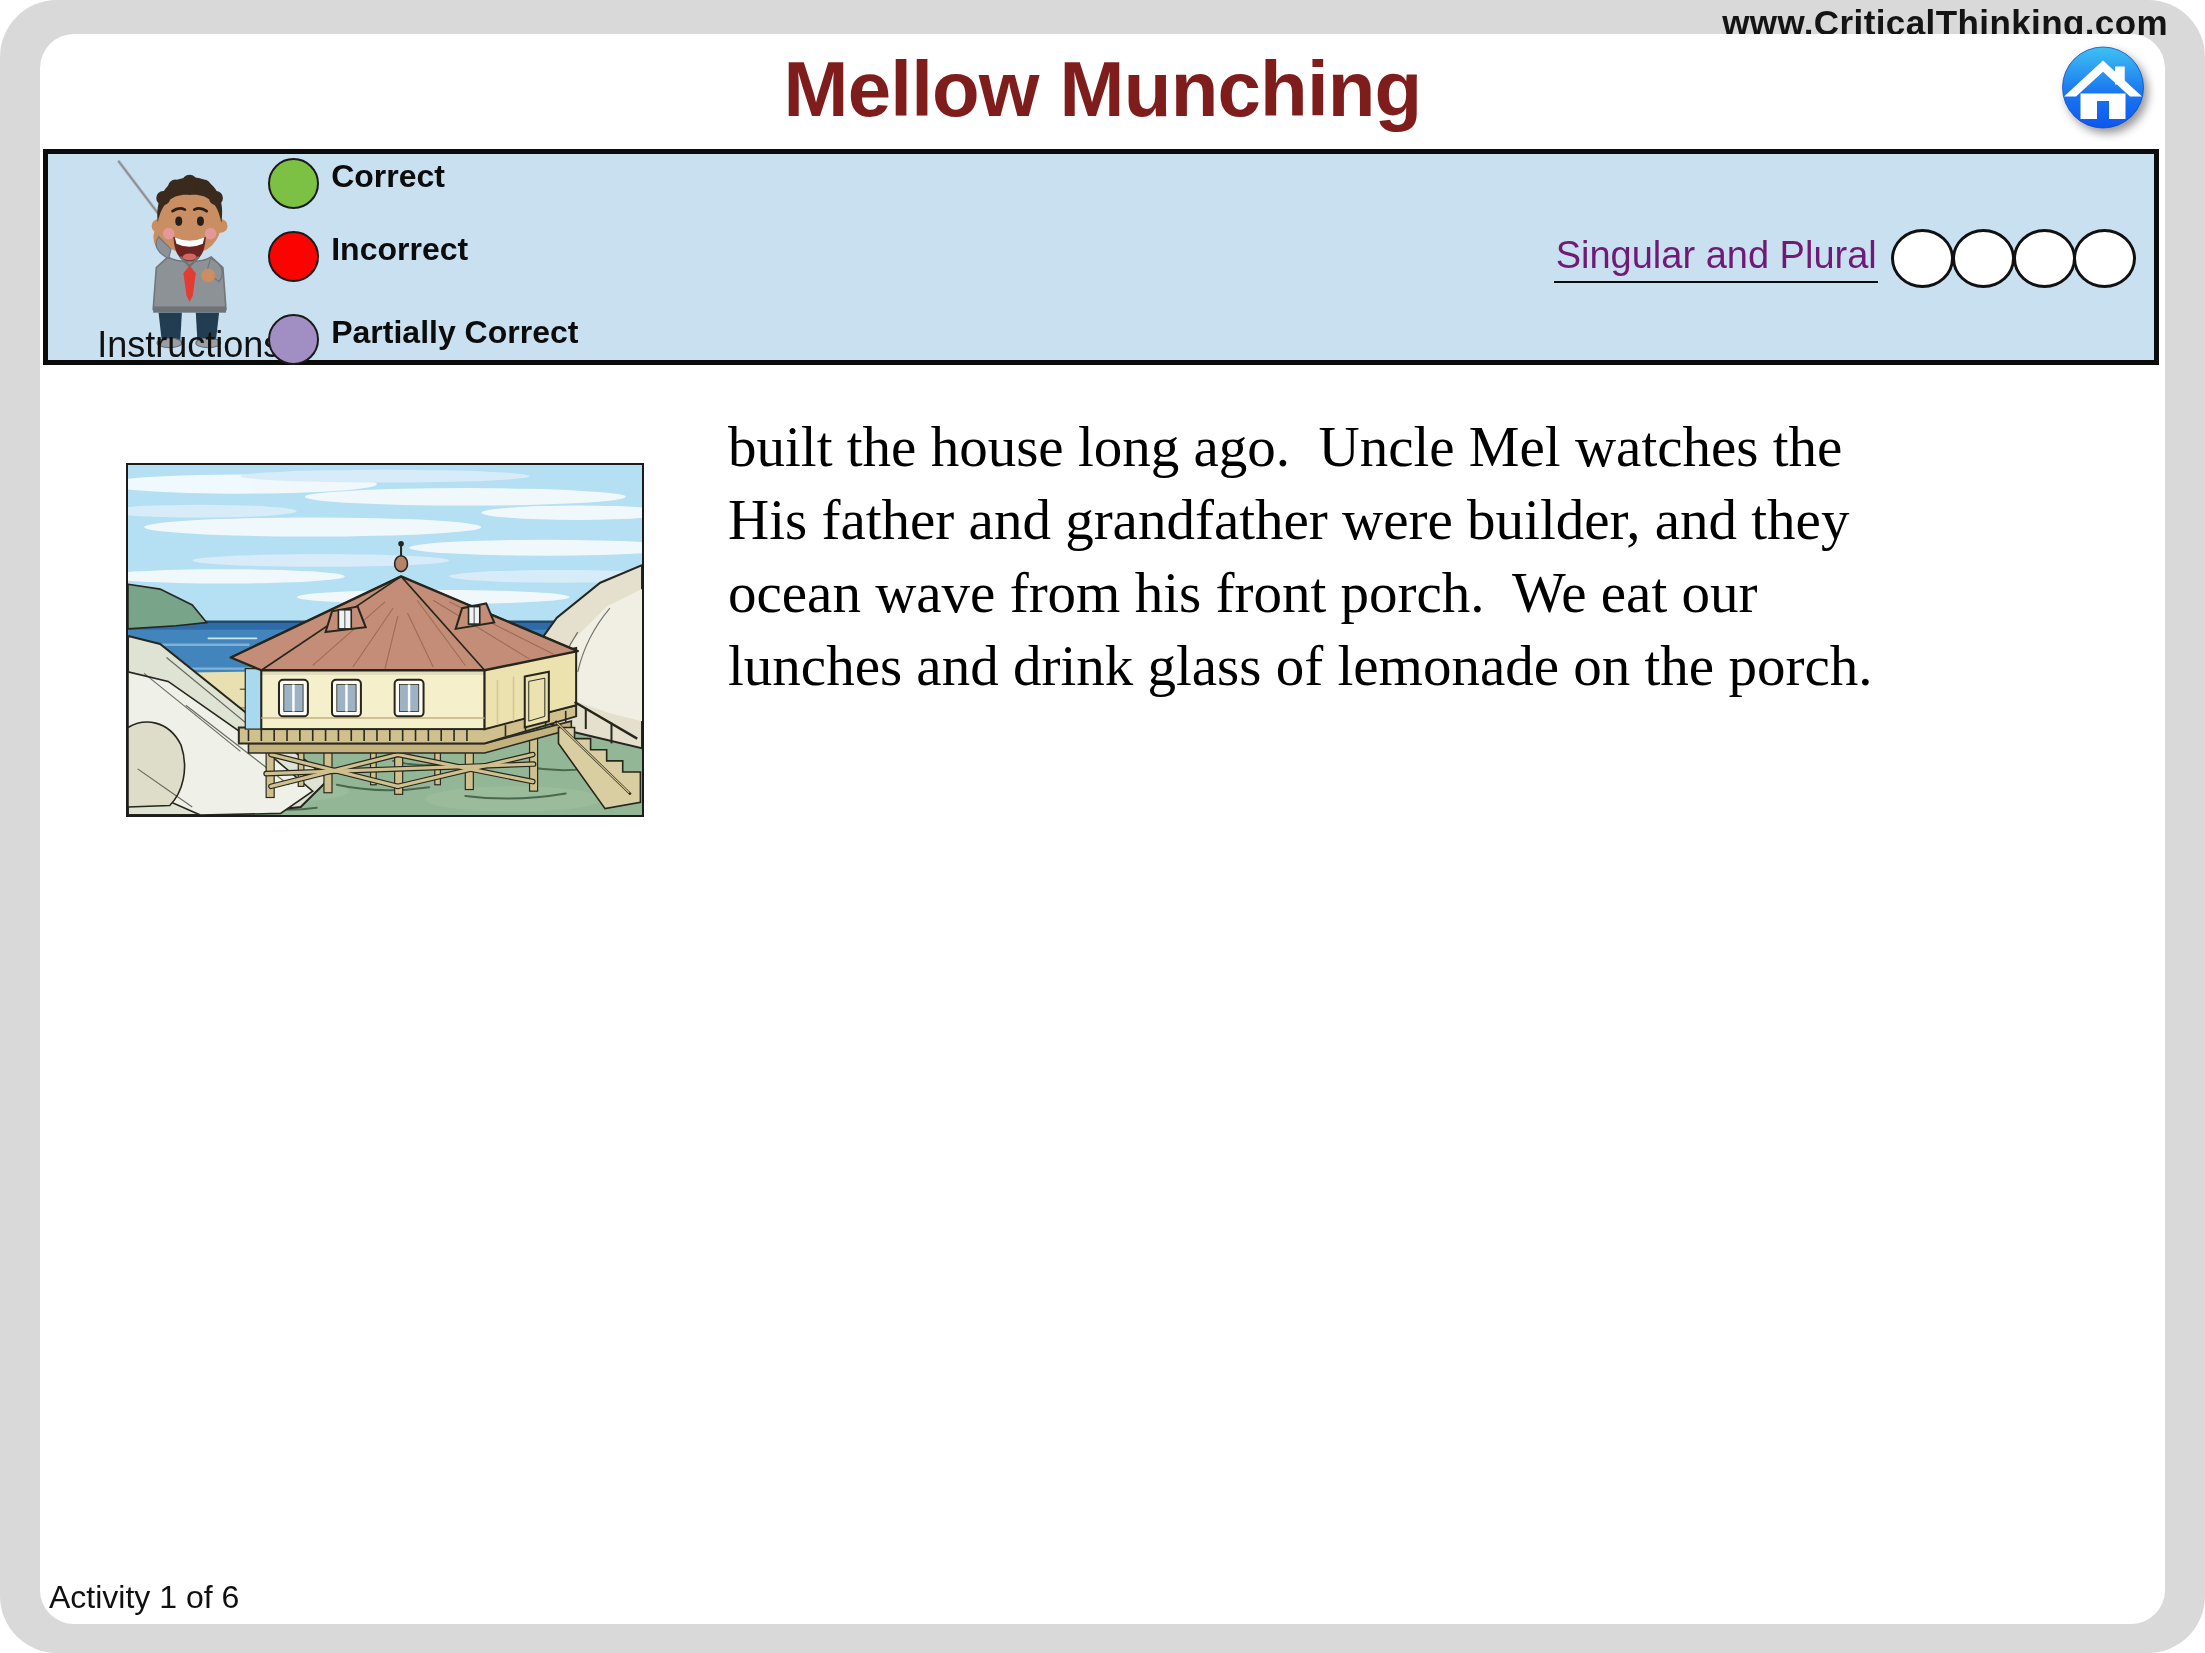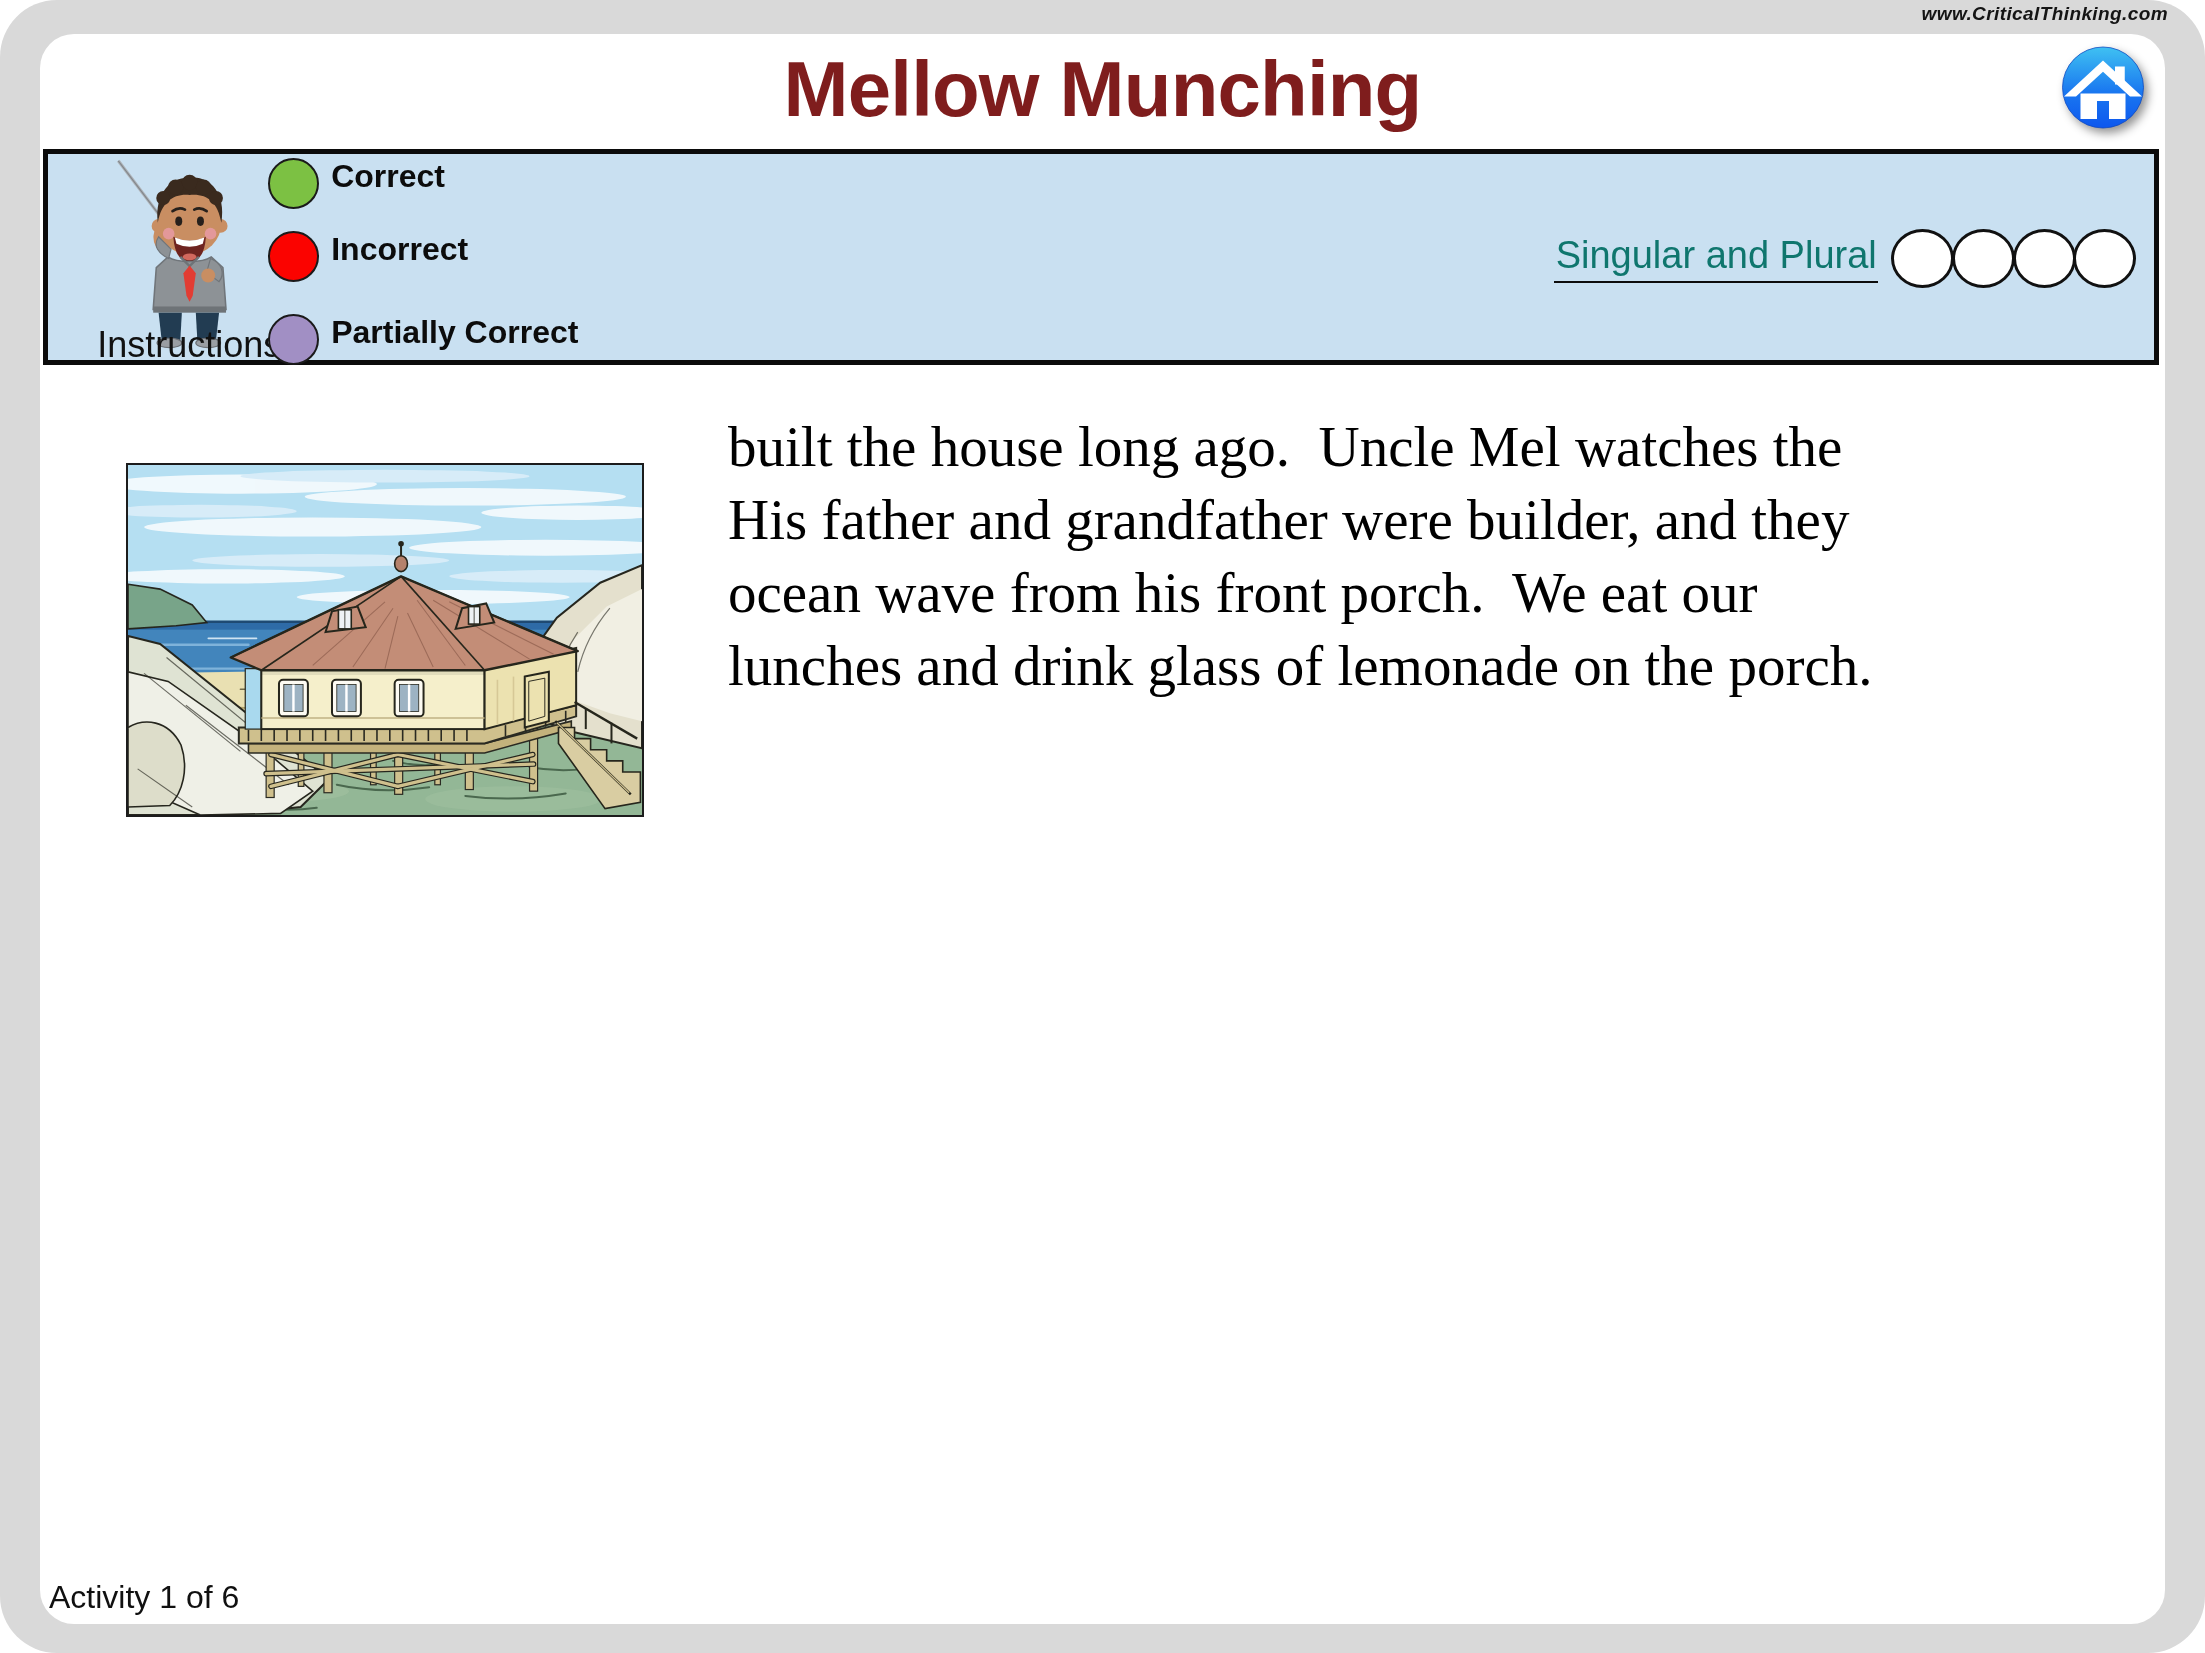--- a/index.html
+++ b/index.html
@@ -1,39 +1,39 @@
 <!DOCTYPE html>
 <html style="font-size:13px"><head>
 <meta charset="utf-8">
 <style>
   html,body{margin:0;padding:0;width:2205px;height:1653px;background:#ffffff;
     font-family:"Liberation Sans",sans-serif;}
   .frame{position:absolute;left:0;top:0;width:2205px;height:1653px;
     background:#d9d9d9;border-radius:57px;}
-  .url-label{position:absolute;top:3.2px;right:37px;font-size:19px;font-weight:bold;
-    color:#141414;letter-spacing:0.4px;font-style:italic;}
+  .url-label{position:absolute;top:3.2px;right:37px;font-size:35px;font-weight:bold;
+    color:#141414;letter-spacing:0.4px;}
   .panel{position:absolute;left:40px;top:34px;width:2125px;height:1590px;
     background:#ffffff;border-radius:34px;}
   .page-title{position:absolute;left:0;top:9.7px;width:100%;text-align:center;
     font-size:78px;font-weight:bold;color:#7f1d1d;letter-spacing:-0.8px;}
   .home-btn{position:absolute;left:2018px;top:9.7px;width:90px;height:90px;
     border:none;background:transparent;padding:0;cursor:pointer;}
   .home-btn svg{filter:drop-shadow(4px 5.7px 4.8px rgba(0,0,0,.42));}
   
   .bar{position:absolute;left:3.2px;top:115px;width:2116px;height:216px;
     box-sizing:border-box;border:5.7px solid #0b0b0b;background:#c9e0f1;}
   .teacher{position:absolute;left:61px;top:1.6px;width:155px;height:184px;}
   .instructions-label{position:absolute;left:8px;top:170px;width:266px;
     text-align:center;font-size:36px;color:#111;}
   .legend-row{position:absolute;left:220px;display:flex;align-items:flex-start;gap:12px;height:52px;}
   .legend-swatch{width:47px;height:47px;border-radius:50%;border:2.4px solid #1a1a1a;flex:0 0 auto;}
   .legend-text{font-size:32px;font-weight:bold;color:#0c0c0c;white-space:nowrap;}
   .right-cluster{position:absolute;right:18px;top:68px;height:73px;display:flex;
     align-items:center;gap:13px;}
-  .category-label{font-size:38px;color:#0f766e;border-bottom:2.4px solid #0c0c0c;
+  .category-label{font-size:38px;color:#701a75;border-bottom:2.4px solid #0c0c0c;
     padding:0 1.6px 4.8px 1.6px;white-space:nowrap;}
   .progress-circles{display:flex;align-items:center;}
   .progress-circle{width:57px;height:53px;border:3.2px solid #111;border-radius:50%;
     background:#fff;margin-left:-2.4px;}
   .progress-circle:first-child{margin-left:0;}
   
   .picture{position:absolute;left:86px;top:429px;width:514px;height:350px;
     border:2.4px solid #1c1c1c;background:#b5dff2;}
   .picture svg{display:block;width:100%;height:100%;}
   .passage{position:absolute;left:688px;top:376px;width:1421px;

